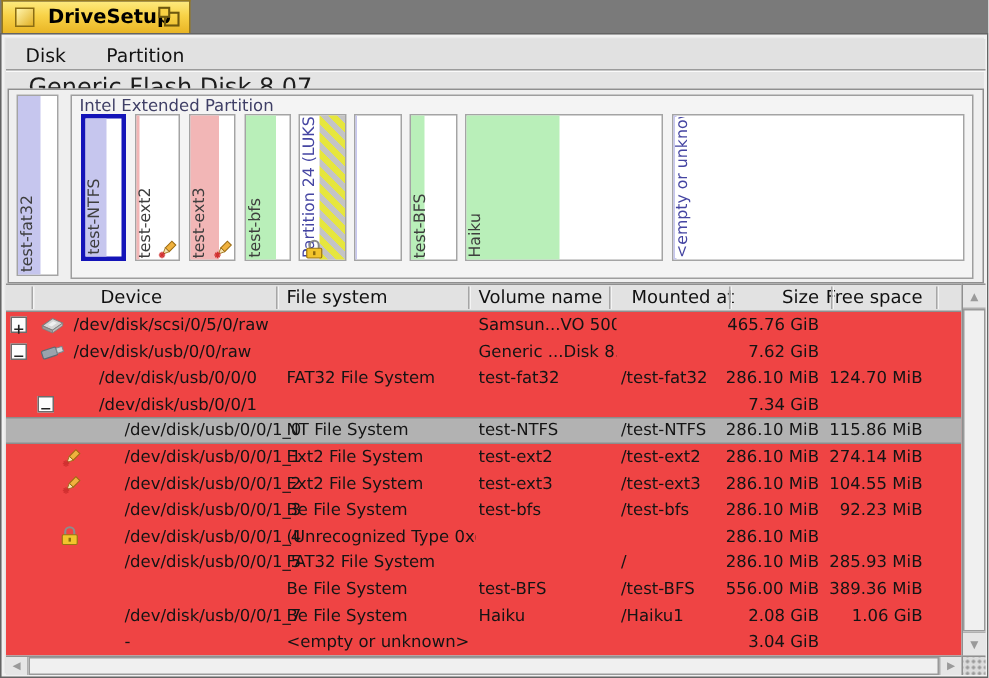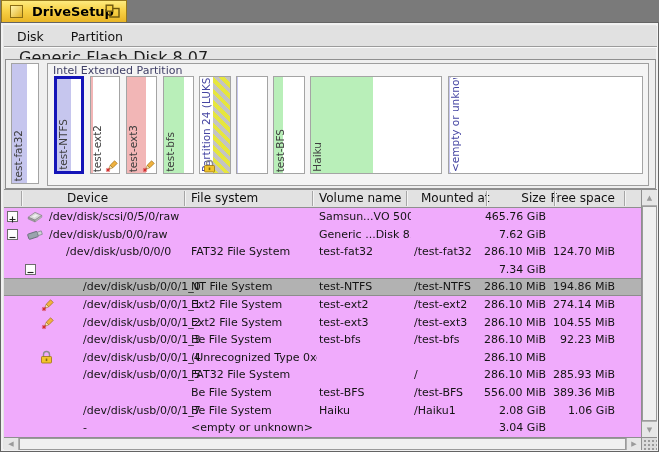--- a/index.html
+++ b/index.html
@@ -55,21 +55,21 @@
 
   
   .thead { position:absolute; left:3px; top:166px; width:637px; height:19px;
            background:#e2e2e2; border-top:1px solid #8f8f8f; border-bottom:1px solid #8f8f8f;
            font-size:12px; color:#101010; line-height:17px; }
   .th { position:absolute; white-space:nowrap; }
   .th-device { left:63px; } .th-fs { left:187px; } .th-vol { left:315px; } .th-mount { left:417px; }
   .th-size { right:95px; } .th-free { right:26px; }
   .hsep { position:absolute; top:1px; bottom:1px; width:1px; background:#a6a6a6; box-shadow:1px 0 0 #f4f4f4; }
 
-  .tbody { position:absolute; left:3px; top:185px; width:637px; height:229px; background:#f0abfc;
+  .tbody { position:absolute; left:3px; top:185px; width:637px; height:229px; background:#ef4444;
            font-size:11px; color:#141414; overflow:hidden; }
   .row { position:relative; height:17.6px; line-height:17.6px; }
   .row.selected { background:#b2b2b2; box-shadow:inset 0 1px 0 #8d8d8d, inset 0 -1px 0 #8d8d8d; }
   .cell { position:absolute; white-space:nowrap; overflow:hidden; top:0; }
   .c-dev.lvl1 { left:45px; } .c-dev.lvl2 { left:62px; } .c-dev.lvl3 { left:79px; }
   .c-fs { left:187px; width:126px; } .c-vol { left:315px; width:92px; } .c-mount { left:410px; width:78px; }
   .c-size { right:95px; text-align:right; } .c-free { right:26px; text-align:right; }
   .expander { position:absolute; top:3px; width:11px; height:11px; background:#fdfdfd;
               border:1px solid #6c6c6c; }
   .expander.lvl1 { left:3px; } .expander.lvl2 { left:21px; }
@@ -253,33 +253,34 @@
           <span class="cell c-fs">FAT32 File System</span>
           <span class="cell c-vol">test-fat32</span>
           <span class="cell c-mount">/test-fat32</span>
           <span class="cell c-size">286.10 MiB</span>
           <span class="cell c-free">124.70 MiB</span>
         </div>
         <div class="row">
           <span class="expander lvl2"><svg width="9" height="9" viewBox="0 0 9 9">
               <path d="M1.5 4.5 H7.5" stroke="#222" stroke-width="1.1"></path>
             </svg></span>
+          <span class="cell c-dev lvl2">/dev/disk/usb/0/0/1</span>
           <span class="cell c-fs"></span>
           <span class="cell c-vol"></span>
           <span class="cell c-mount"></span>
           <span class="cell c-size">7.34 GiB</span>
           <span class="cell c-free"></span>
         </div>
         <div class="row selected">
           <span class="cell c-dev lvl3">/dev/disk/usb/0/0/1_0</span>
           <span class="cell c-fs">NT File System</span>
           <span class="cell c-vol">test-NTFS</span>
           <span class="cell c-mount">/test-NTFS</span>
           <span class="cell c-size">286.10 MiB</span>
-          <span class="cell c-free">194.86 MiB</span>
+          <span class="cell c-free">115.86 MiB</span>
         </div>
         <div class="row">
           <span class="row-icon lvl3"><svg width="15" height="15" viewBox="0 0 15 15">
               <path d="M6.2 7.2 L10.6 2.8 L13.2 5.4 L8.8 9.8 Z" fill="#f0b23e" stroke="#9c6c12" stroke-width="0.7"></path>
               <path d="M6.2 7.2 L8.8 9.8 L4.6 11.4 Z" fill="#f6e3b2" stroke="#9c6c12" stroke-width="0.6"></path>
               <path d="M5.2 10.4 L4.6 11.4 L5.8 11.1 Z" fill="#5c4208"></path>
               <g stroke="#d23030" stroke-width="1">
                 <path d="M2.5 10.5 L5.5 13.5"></path>
                 <path d="M2.5 13.5 L5.5 10.5"></path>
                 <path d="M4 9.9 L4 14.1"></path>

